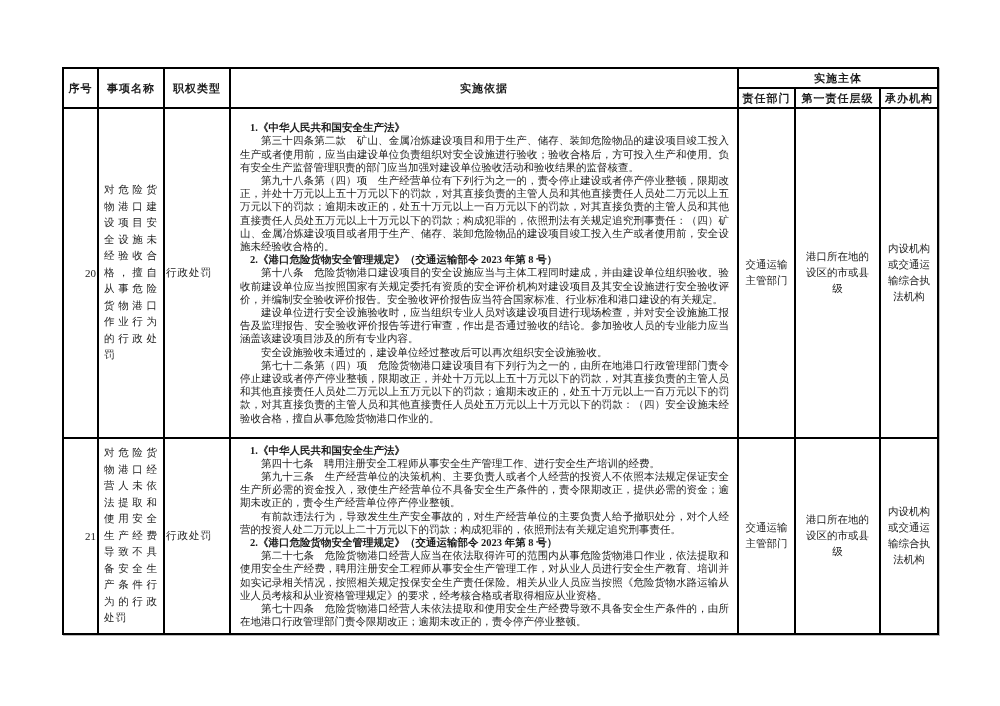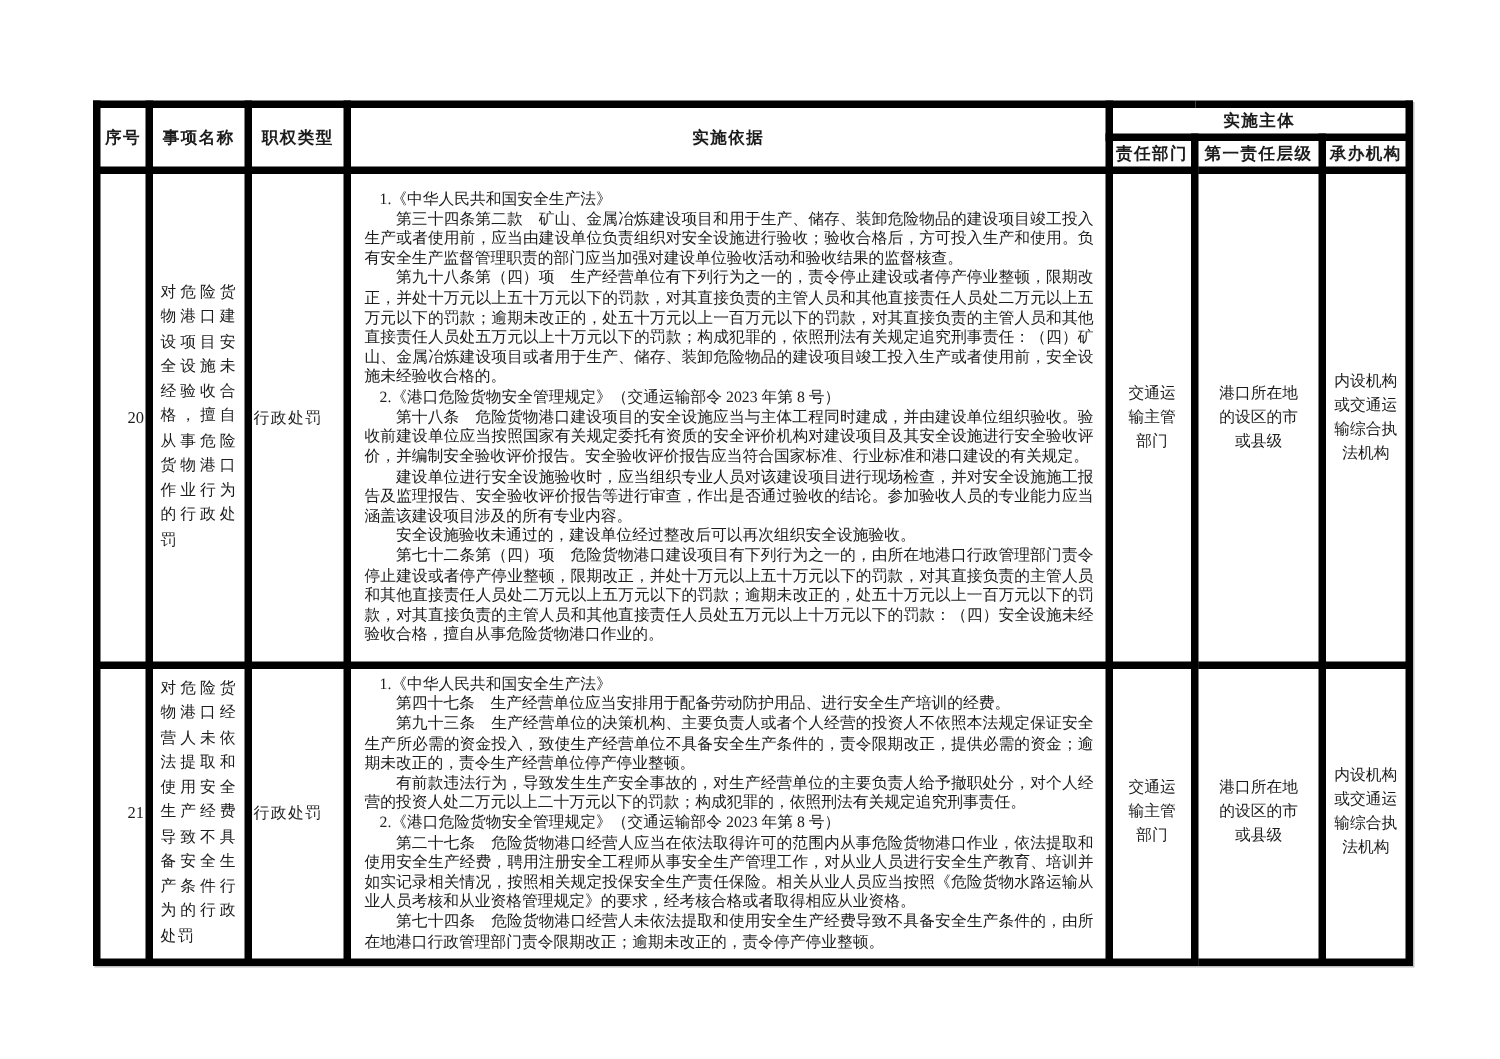--- a/index.html
+++ b/index.html
@@ -16,21 +16,21 @@
     position: absolute;
     left: 62px;
     top: 67px;
     width: 875px;
     border-collapse: collapse;
     table-layout: fixed;
     background: #ffffff;
   }
   table.doc-table th,
   table.doc-table td {
-    border: 5px solid #000000;
+    border: 2px solid #000000;
     box-sizing: border-box;
     overflow: hidden;
   }
   table.doc-table { border: 2px solid #8a8a8a; box-shadow: 1px 1px 0 #bdbdbd; }
   th {
     font-weight: bold;
     font-size: 11px;
     text-align: center;
     vertical-align: middle;
     padding: 1px 2px;
@@ -63,21 +63,21 @@
   td.c-basis {
     vertical-align: middle;
     padding: 4px 8px 4px 9px;
   }
   td.c-basis p {
     margin: 0;
     font-size: 10.5px;
     line-height: 13.2px;
     text-align: justify;
   }
-  td.c-basis p.law-title { font-weight: normal; text-indent: 10px; }
+  td.c-basis p.law-title { font-weight: bold; text-indent: 10px; }
   td.c-basis p.law-para  { text-indent: 21px; }
   td.c-dept, td.c-level, td.c-org {
     text-align: center;
     vertical-align: middle;
     font-size: 10.5px;
     line-height: 16px;
   }
   td.c-dept  { padding: 0 6px; }
   td.c-level { padding: 12px 9px; }
   td.c-org   { padding: 12px 2px; }
@@ -128,21 +128,21 @@
         <td class="c-dept">交通运输主管部门</td>
         <td class="c-level">港口所在地的设区的市或县级</td>
         <td class="c-org">内设机构或交通运输综合执法机构</td>
       </tr>
       <tr class="row-b">
         <td class="c-seq">21</td>
         <td class="c-item">对危险货物港口经营人未依法提取和使用安全生产经费导致不具备安全生产条件行为的行政处罚</td>
         <td class="c-type">行政处罚</td>
         <td class="c-basis">
             <p class="law-title">1.《中华人民共和国安全生产法》</p>
-            <p class="law-para">第四十七条　生产经营单位应当安排用于配备劳动防护用品、进行安全生产培训的经费。</p>
+            <p class="law-para">第四十七条　聘用注册安全工程师从事安全生产管理工作、进行安全生产培训的经费。</p>
             <p class="law-para">第九十三条　生产经营单位的决策机构、主要负责人或者个人经营的投资人不依照本法规定保证安全生产所必需的资金投入，致使生产经营单位不具备安全生产条件的，责令限期改正，提供必需的资金；逾期未改正的，责令生产经营单位停产停业整顿。</p>
             <p class="law-para">有前款违法行为，导致发生生产安全事故的，对生产经营单位的主要负责人给予撤职处分，对个人经营的投资人处二万元以上二十万元以下的罚款；构成犯罪的，依照刑法有关规定追究刑事责任。</p>
             <p class="law-title">2.《港口危险货物安全管理规定》（交通运输部令 2023 年第 8 号）</p>
             <p class="law-para">第二十七条　危险货物港口经营人应当在依法取得许可的范围内从事危险货物港口作业，依法提取和使用安全生产经费，聘用注册安全工程师从事安全生产管理工作，对从业人员进行安全生产教育、培训并如实记录相关情况，按照相关规定投保安全生产责任保险。相关从业人员应当按照《危险货物水路运输从业人员考核和从业资格管理规定》的要求，经考核合格或者取得相应从业资格。</p>
             <p class="law-para">第七十四条　危险货物港口经营人未依法提取和使用安全生产经费导致不具备安全生产条件的，由所在地港口行政管理部门责令限期改正；逾期未改正的，责令停产停业整顿。</p>
           </td>
         <td class="c-dept">交通运输主管部门</td>
         <td class="c-level">港口所在地的设区的市或县级</td>
         <td class="c-org">内设机构或交通运输综合执法机构</td>
       </tr>

